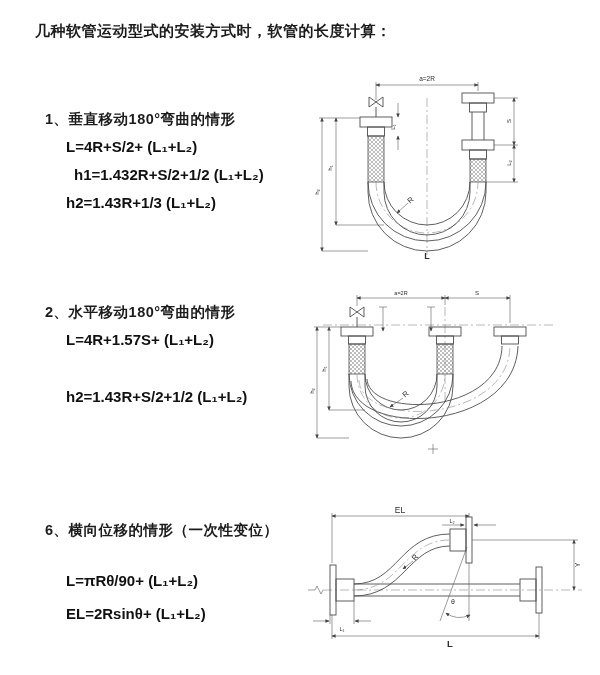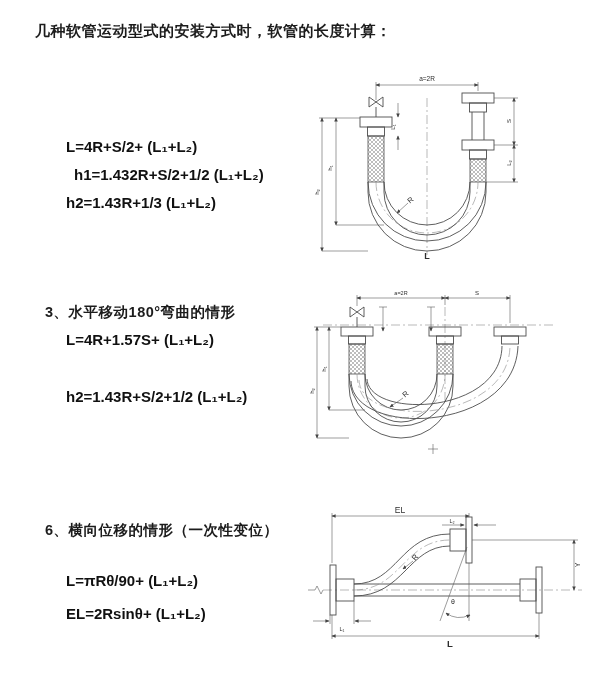--- a/index.html
+++ b/index.html
@@ -24,20 +24,21 @@
   .cl{stroke:#8a8a8a;stroke-width:0.6;fill:none;stroke-dasharray:9 3 2 3;}
   .braid{stroke:#4d4d4d;stroke-width:0.8;}
 </style>
 </head>
 <body>
 
 <div class="page">
 
   <div class="title">几种软管运动型式的安装方式时，软管的长度计算：</div>
 
+  <div class="sec-heading" style="left:45px;top:110px">1、垂直移动180°弯曲的情形</div>
   <div class="formula" style="left:66px;top:138px">L=4R+S/2+ (L₁+L₂)</div>
   <div class="formula" style="left:74px;top:166px">h1=1.432R+S/2+1/2 (L₁+L₂)</div>
   <div class="formula" style="left:66px;top:194px">h2=1.43R+1/3 (L₁+L₂)</div>
 
   <svg style="left:308px;top:70px" width="258" height="192" viewBox="0 0 258 192">
     <defs>
       <marker id="ar1" markerWidth="7" markerHeight="6" refX="6" refY="3" orient="auto-start-reverse">
         <path d="M0,0 L7,3 L0,6 z" fill="#444"></path>
       </marker>
       <pattern id="braid1" width="4" height="4" patternUnits="userSpaceOnUse">
@@ -117,21 +118,21 @@
     </g>
 
     <g>
       <line class="dim" x1="100" y1="133" x2="89" y2="143" marker-end="url(#ar1)"></line>
       <text font-size="7.5" transform="rotate(-40 104 132)" x="104" y="132" text-anchor="middle">R</text>
     </g>
 
     <text x="119" y="189" font-size="9" font-weight="bold" text-anchor="middle">L</text>
   </svg>
 
-  <div class="sec-heading" style="left:45px;top:303px">3、水平移动180°弯曲的情形</div>
+  <div class="sec-heading" style="left:45px;top:303px">2、水平移动180°弯曲的情形</div>
   <div class="formula" style="left:66px;top:331px">L=4R+1.57S+ (L₁+L₂)</div>
   <div class="formula" style="left:66px;top:388px">h2=1.43R+S/2+1/2 (L₁+L₂)</div>
 
   <svg style="left:305px;top:283px" width="262" height="176" viewBox="0 0 262 176">
     <defs>
       <marker id="ar2" markerWidth="7" markerHeight="6" refX="6" refY="3" orient="auto-start-reverse">
         <path d="M0,0 L7,3 L0,6 z" fill="#444"></path>
       </marker>
       <pattern id="braid2" width="4" height="4" patternUnits="userSpaceOnUse">
         <path d="M0,4 L4,0 M0,0 L4,4" stroke="#7a7a7a" stroke-width="0.5"></path>

